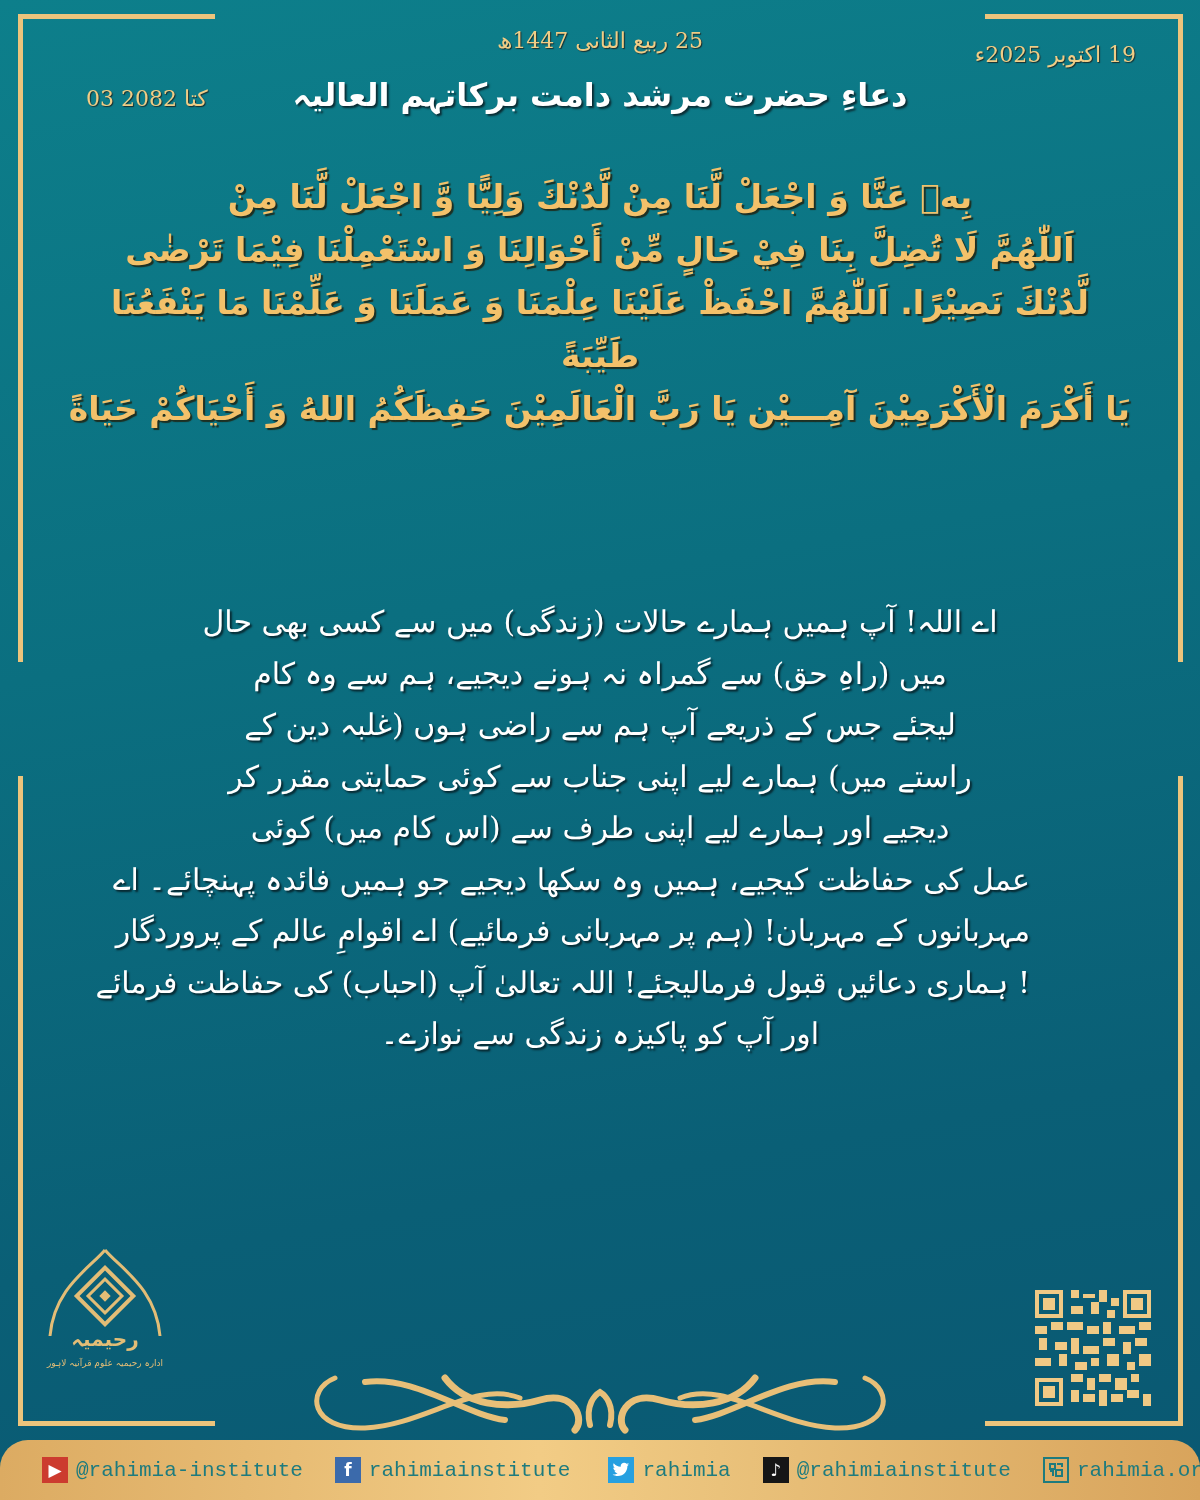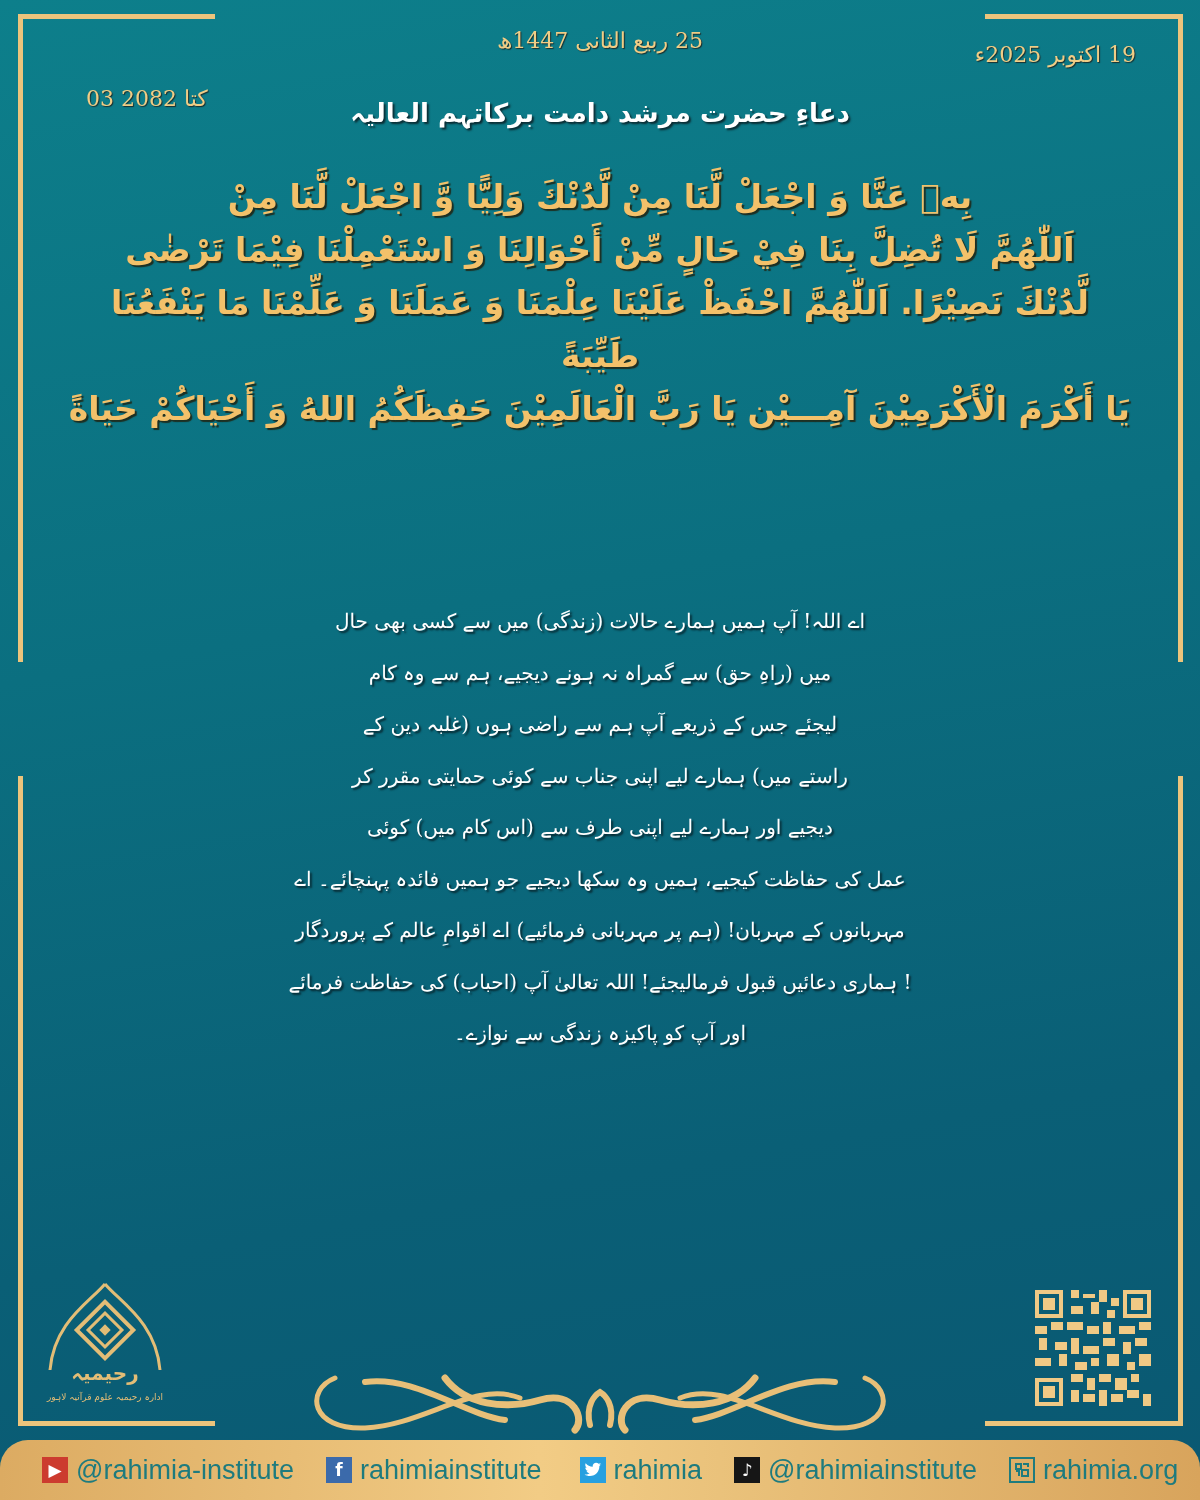--- a/index.html
+++ b/index.html
@@ -16,64 +16,64 @@
     font-family: "DejaVu Serif", serif; font-size: 22px;
     color: #f0cd86;
     text-shadow: 1px 1px 1px #1a2f2f;
     white-space: nowrap;
   }
   .date.left { left: 86px; margin-top: 44px; }
   .date.right { right: 64px; direction: rtl; }
   .date.center { left: 0; right: 0; top: 28px; text-align: center; direction: rtl; }
 
   .heading {
-    position: absolute; top: 98px; left: 0; right: 0;
+    position: absolute; top: 76px; left: 0; right: 0;
     text-align: center; direction: rtl;
-    font-family: "DejaVu Sans", sans-serif; font-size: 26px; font-weight: bold;
+    font-family: "DejaVu Sans", sans-serif; font-size: 32px; font-weight: bold;
     color: #ffffff;
     text-shadow: 2px 2px 2px #0b2c33;
   }
 
   .arabic {
     position: absolute; top: 170px; left: 70px; right: 70px;
     direction: rtl; text-align: center;
     font-family: "DejaVu Sans", sans-serif; font-weight: bold;
     font-size: 33px; line-height: 53px;
     color: #f3c16a;
     text-shadow: 2px 2px 1px #1d2f22;
   }
   .arabic .line { display: block; white-space: nowrap; }
 
   .urdu {
     position: absolute; top: 596px; left: 170px; right: 170px;
     direction: rtl; text-align: center;
     font-family: "DejaVu Serif", serif;
-    font-size: 20px; line-height: 51.5px;
+    font-size: 30px; line-height: 51.5px;
     color: #ffffff;
     text-shadow: 2px 2px 2px #07262e;
   }
   .urdu .line { display: block; white-space: nowrap; }
 
-  .logo { position: absolute; left: 40px; top: 1282px; width: 130px; height: 128px; }
+  .logo { position: absolute; left: 40px; top: 1248px; width: 130px; height: 128px; }
   .qr { position: absolute; left: 1034px; top: 1290px; width: 118px; height: 116px; }
   .ornament { position: absolute; left: 305px; top: 1370px; width: 590px; height: 68px; }
 
   .footer {
     position: absolute; left: 0; right: 0; top: 1440px; height: 60px;
     background: linear-gradient(90deg, #dcab62 0%, #f2cc85 45%, #eac27b 60%, #d8a45c 100%);
     border-radius: 28px 28px 0 0;
     display: flex; align-items: center; padding-left: 42px;
   }
   .social { display: flex; align-items: center; margin-right: 32px; }
   .social .ico {
     width: 26px; height: 26px; display: inline-flex; align-items: center; justify-content: center;
     margin-right: 8px; font-family: "DejaVu Sans", sans-serif; font-weight: bold; color: #fff; font-size: 17px;
   }
   .social .txt {
-    font-family: Liberation Sans, sans-serif; font-size: 27px; color: #1e7b7e; white-space: nowrap;
+    font-family: Liberation Mono, monospace; font-size: 21px; color: #1e7b7e; white-space: nowrap;
   }
   .ico.yt { background: #cc3b2f; }
   .ico.fb { background: #3b6aab; }
   .ico.tw { background: #27a0e0; }
   .ico.tt { background: #161616; }
   .ico.web { border: 2px solid #1e7b7e; background: transparent; }
 </style>
 </head>
 <body>
 

